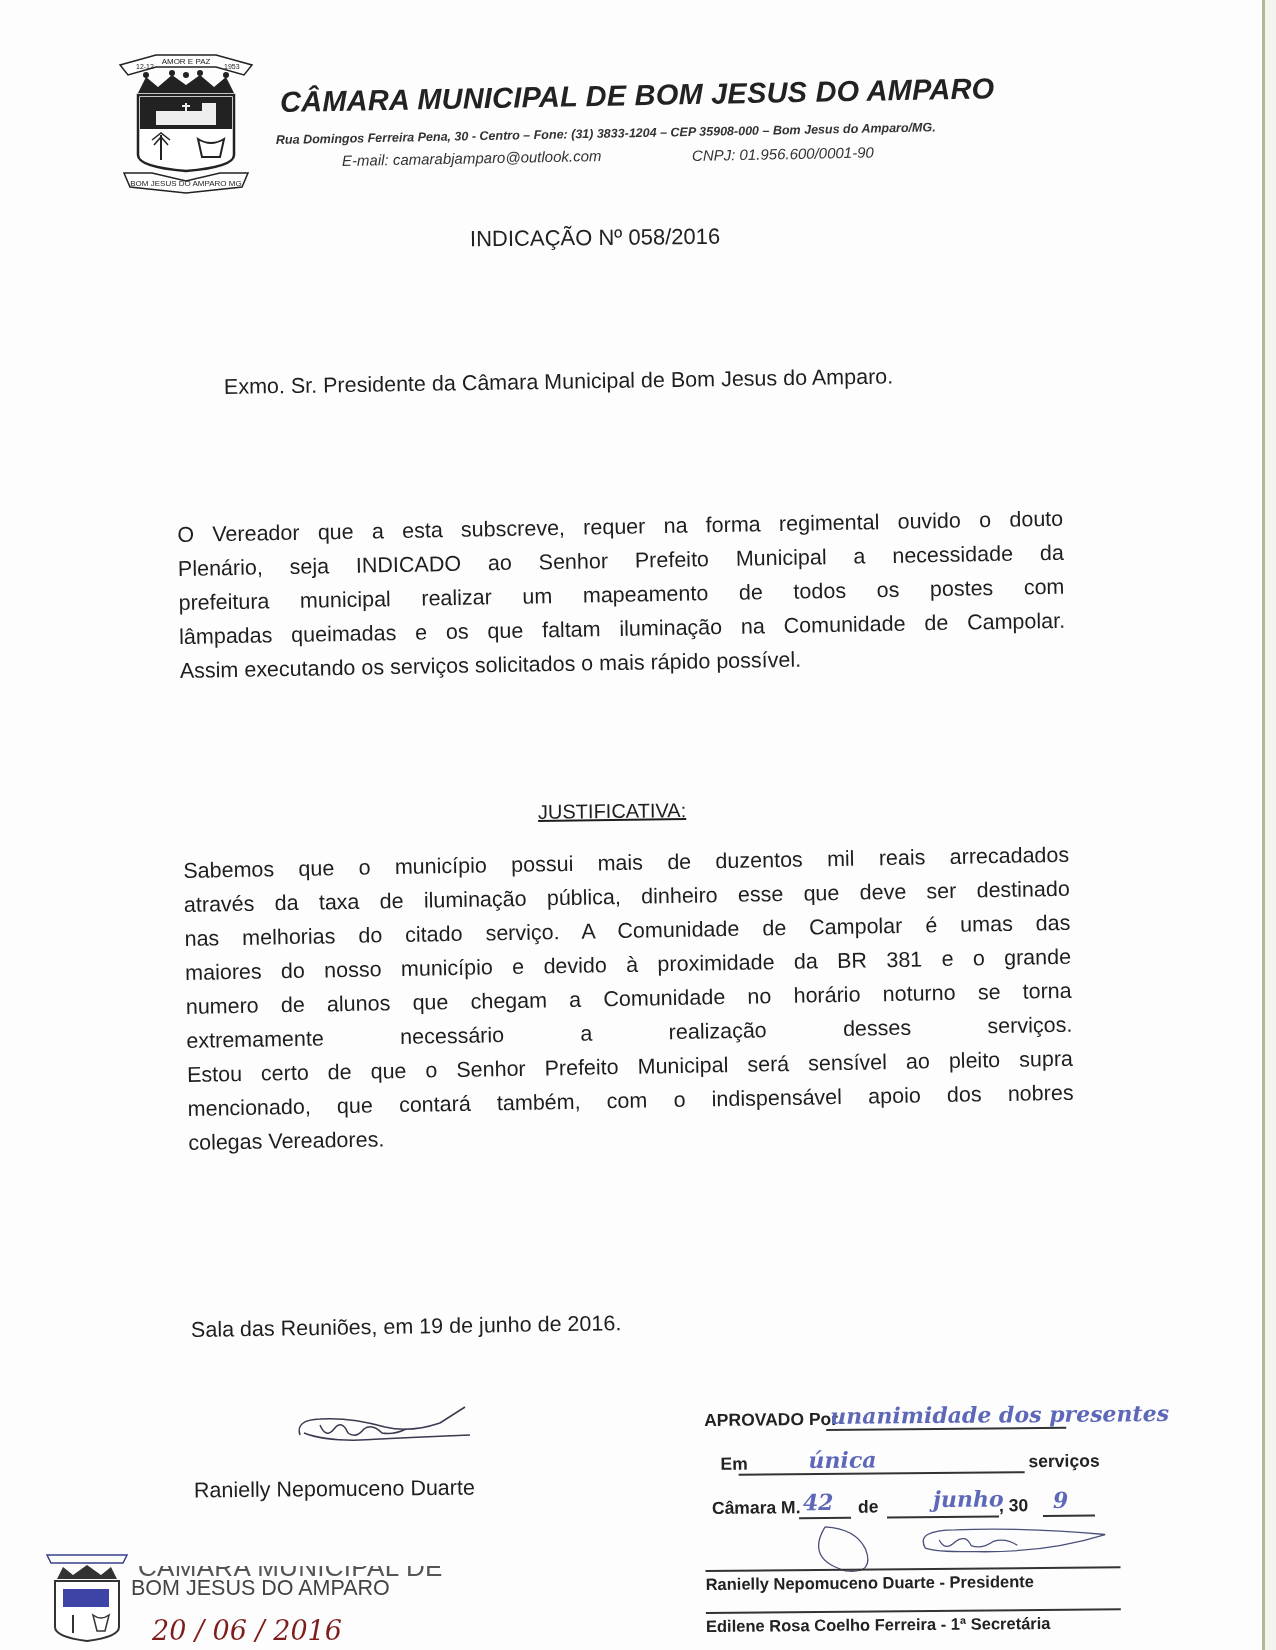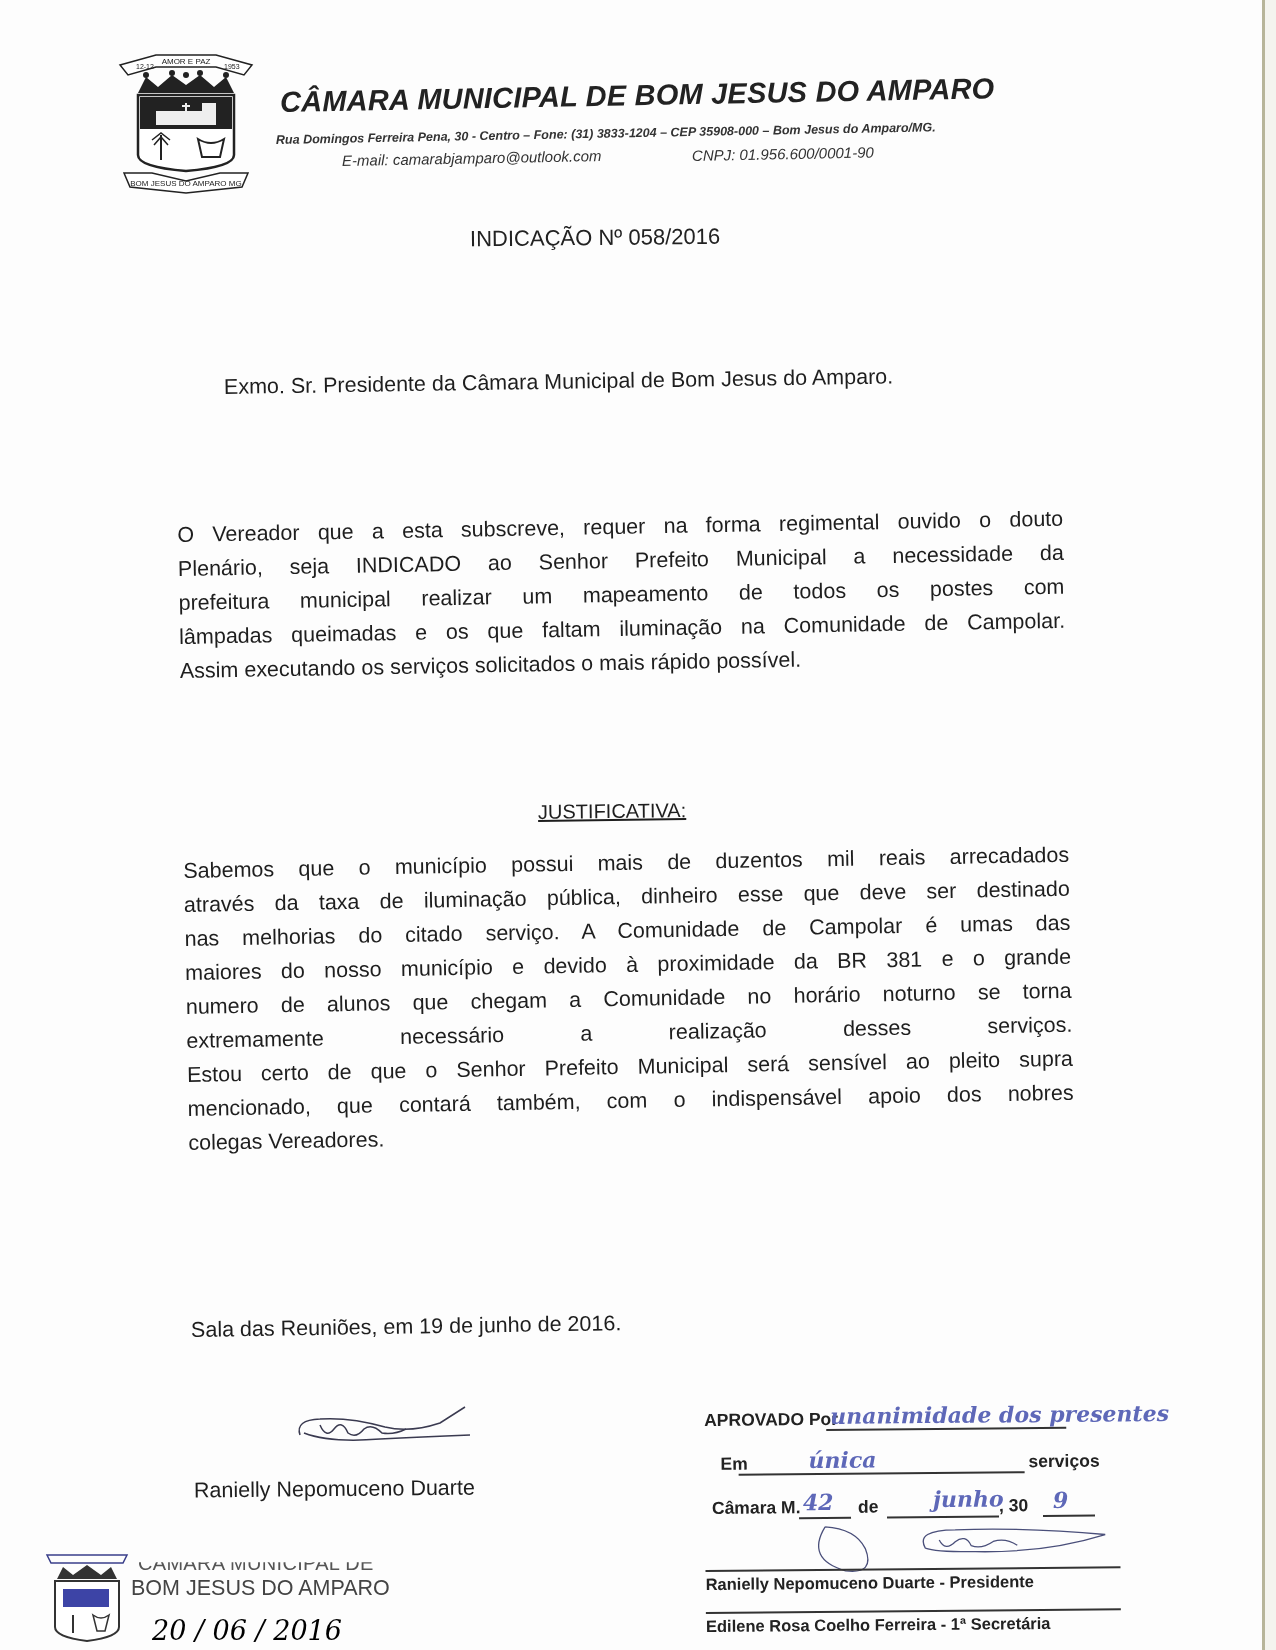--- a/index.html
+++ b/index.html
@@ -38,23 +38,23 @@
   .approval { position: absolute; left: 704px; top: 1400px; width: 520px; transform: rotate(-0.5deg); transform-origin: left top; }
   .ap-row { position: relative; height: 44px; font-size: 17.5px; font-weight: bold; color: #222; white-space: nowrap; }
   .ap-label { position: absolute; top: 10px; }
   .ap-line { position: absolute; border-bottom: 2px solid #333; }
   .hand { position: absolute; font-family: "DejaVu Serif", serif; font-style: italic; color: #5e68b8; font-size: 22px; white-space: nowrap; }
   .ap-sigline { position: absolute; left: 0; width: 415px; border-bottom: 2px solid #333; }
   .ap-signame { position: absolute; left: 0; font-size: 16.5px; font-weight: bold; color: #222; white-space: nowrap; }
 
   
   .stamp-crest { position: absolute; left: 45px; top: 1545px; width: 85px; height: 105px; }
-  .stamp-l1 { position: absolute; left: 138px; top: 1552px; font-size: 20px; color: #555; white-space: nowrap; letter-spacing: 0.3px; clip-path: inset(45% 0 0 0); }
+  .stamp-l1 { position: absolute; left: 138px; top: 1552px; font-size: 26px; color: #555; white-space: nowrap; letter-spacing: 0.3px; clip-path: inset(45% 0 0 0); }
   .stamp-l2 { position: absolute; left: 131px; top: 1576px; font-size: 21.5px; color: #444; white-space: nowrap; }
-  .stamp-date { position: absolute; left: 152px; top: 1615px; font-family: "DejaVu Serif", serif; font-style: italic; font-size: 27px; color: #000000; white-space: nowrap; }
+  .stamp-date { position: absolute; left: 152px; top: 1615px; font-family: "DejaVu Serif", serif; font-style: italic; font-size: 27px; color: #7f1d1d; white-space: nowrap; }
 </style>
 </head>
 <body>
 
 <div class="page-edge"></div>
 <div class="page-edge2"></div>
 
 <svg class="crest" viewBox="0 0 140 150">
   <path d="M4 20 L40 10 L100 10 L136 20 L128 30 L100 22 L40 22 L12 30 Z" fill="#fff" stroke="#222" stroke-width="1.5"></path>
   <text x="70" y="19" font-size="8" text-anchor="middle" fill="#222" font-family="Liberation Sans, sans-serif">AMOR E PAZ</text>

